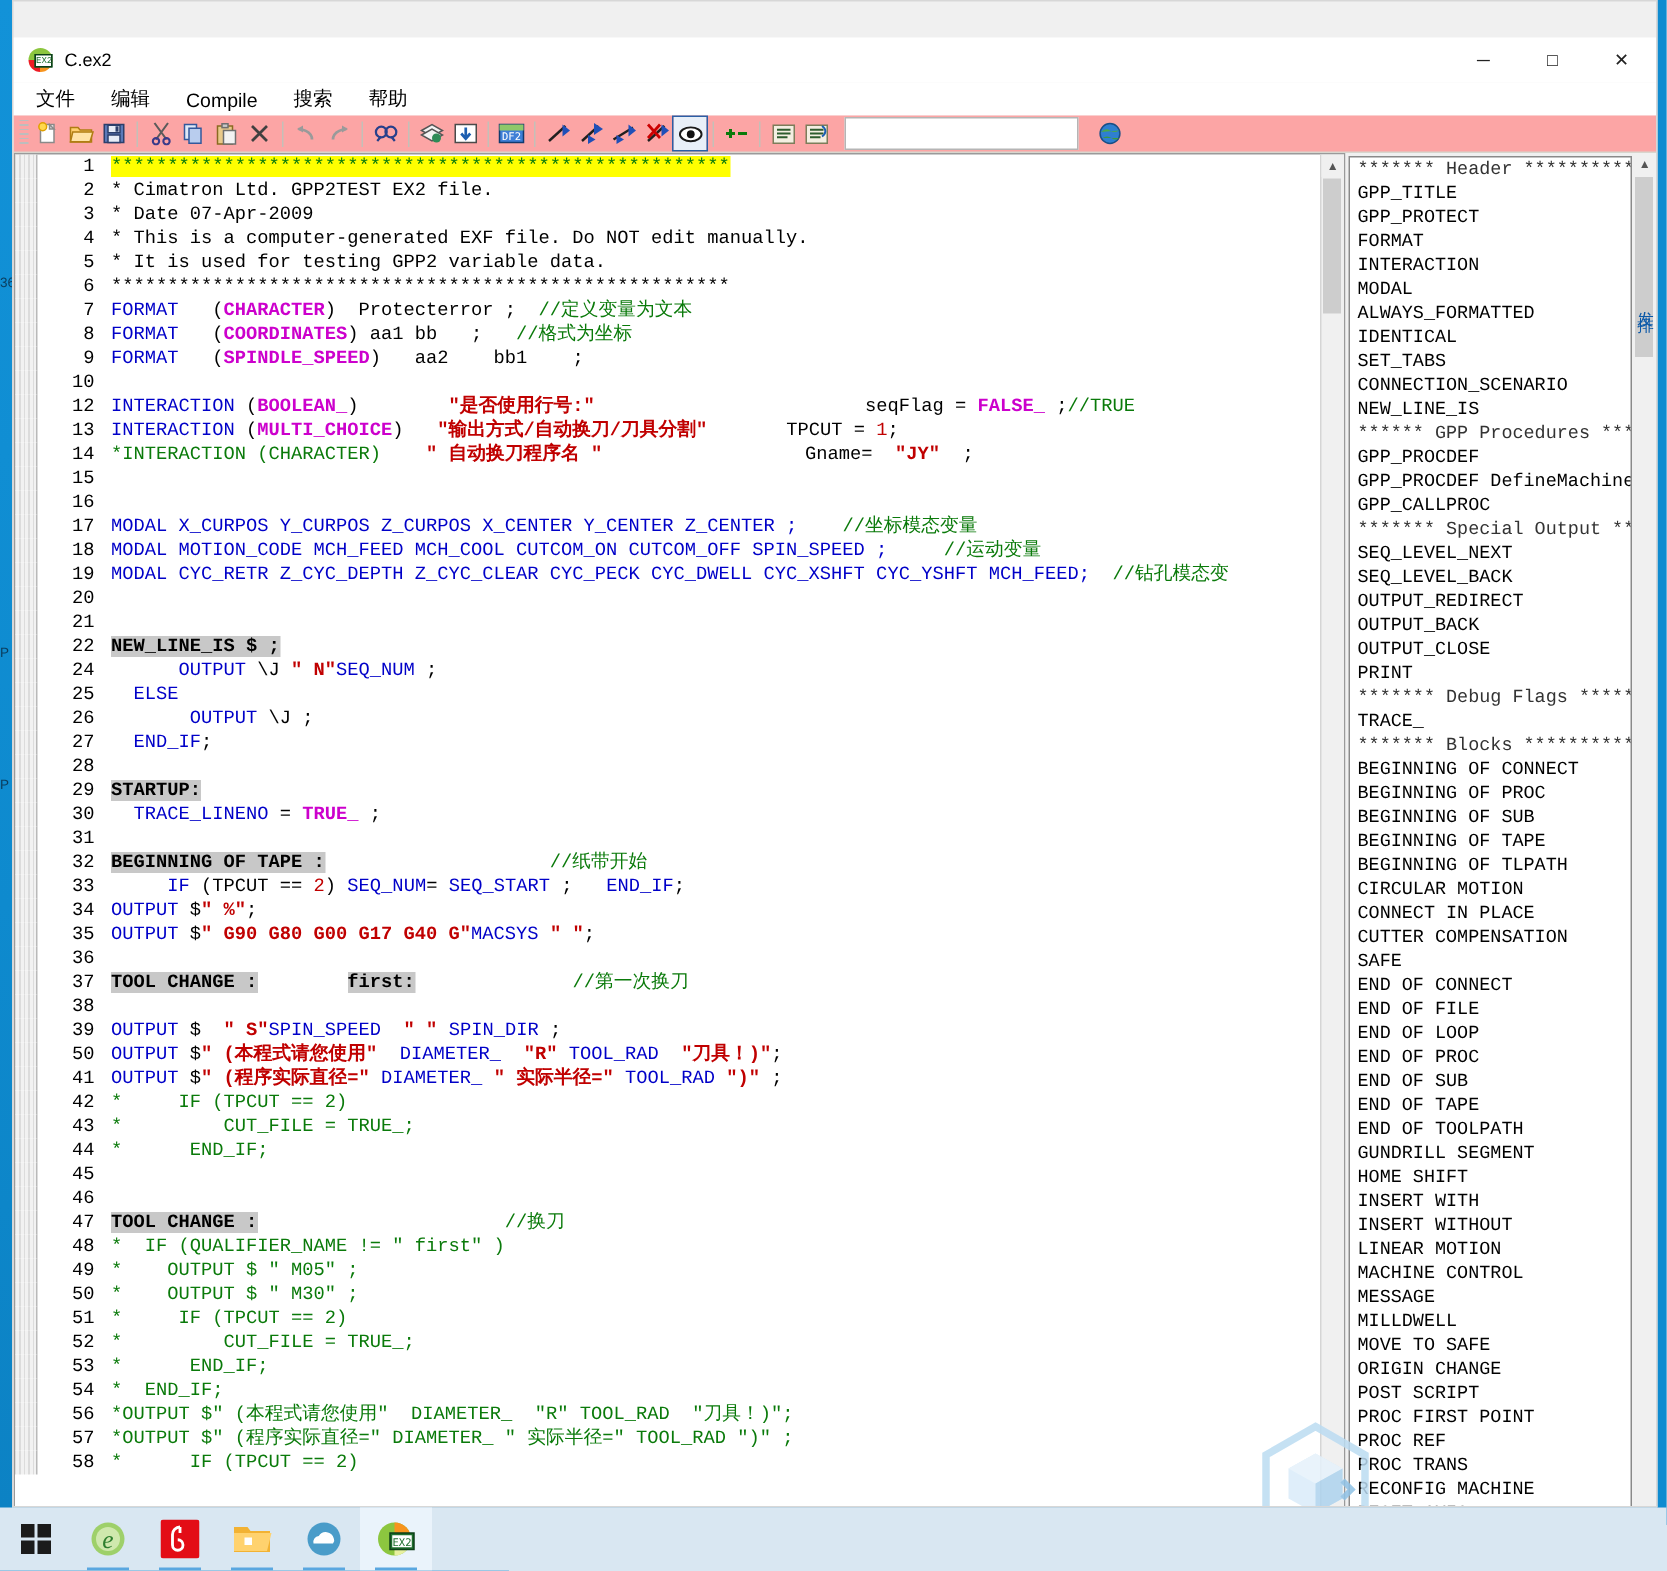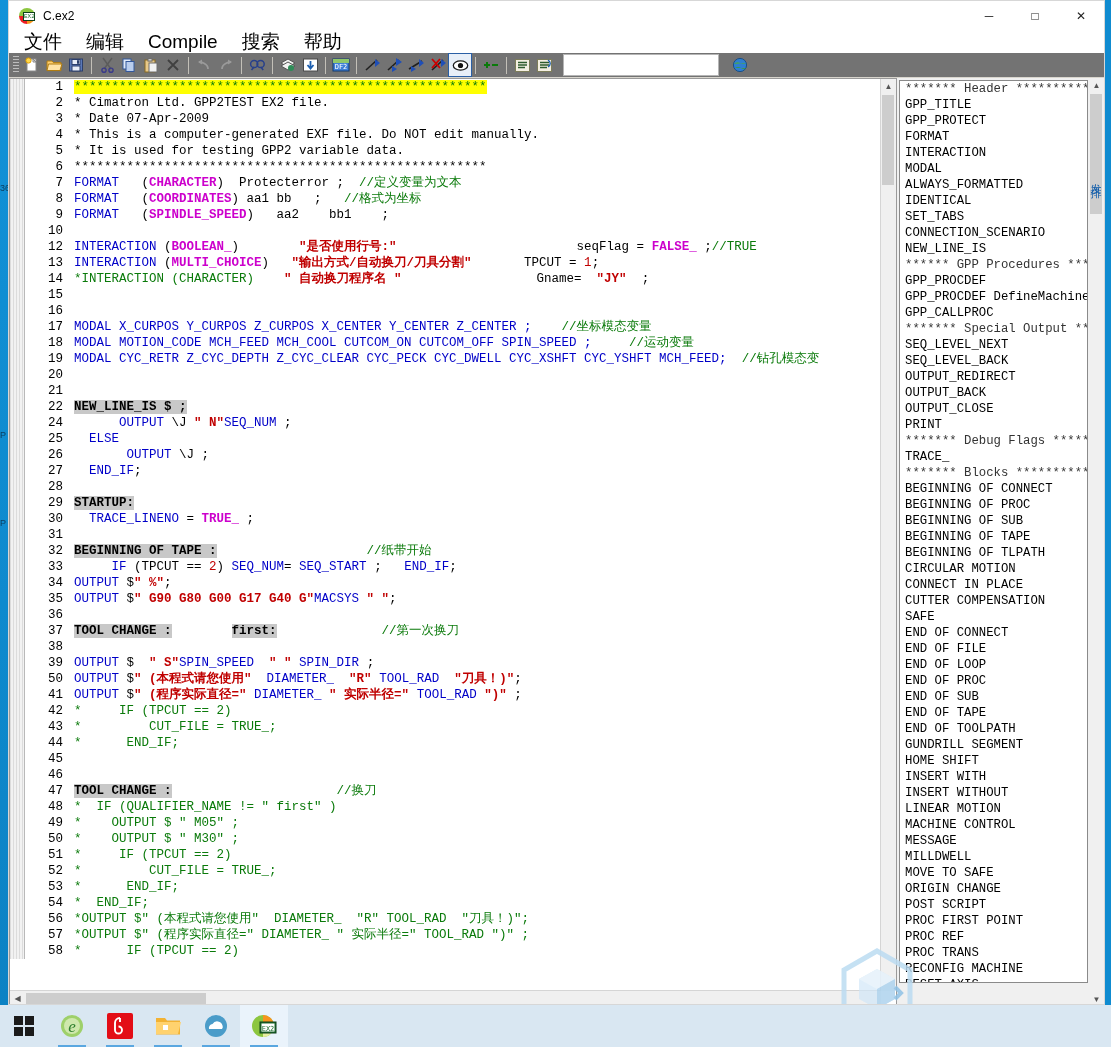--- a/index.html
+++ b/index.html
@@ -13,38 +13,38 @@
   #desktop-strip{position:absolute;left:0;top:0;width:14px;height:1005px;
      background:linear-gradient(180deg,#1292d8 0%,#0e8ace 60%,#0c82c4 100%);}
   #desktop-strip .ghost{position:absolute;left:0;font:9px "Liberation Sans",sans-serif;color:#0b3d5e;}
   #right-desktop{position:absolute;right:0;top:0;width:6px;height:1005px;background:#0f8bd0;}
 
   
   #app-window{position:absolute;left:8px;top:0;width:1097px;height:1005px;background:#f0f0f0;
      border:1px solid #d7d7d7;box-sizing:border-box;overflow:hidden;}
 
   
-  #titlebar{height:30px;background:#ffffff;display:flex;align-items:center;position:relative;}
+  #titlebar{height:30px;background:#ffffff;display:flex;align-items:center;position:relative;margin-top:24px;}
   #app-icon{width:17px;height:17px;margin-left:10px;margin-right:7px;position:relative;flex:none;}
   #app-icon .c1{position:absolute;left:0;top:0;width:16px;height:16px;border-radius:50%;
       background:conic-gradient(#8cc63f 0deg 90deg,#f7941e 90deg 180deg,#ed1c24 180deg 270deg,#8cc63f 270deg 360deg);}
   #app-icon .c2{position:absolute;left:4px;top:4px;width:12px;height:9px;background:#1f6f2f;border:1px solid #0c3f18;box-sizing:border-box;}
   #app-icon .c3{position:absolute;left:5px;top:5px;width:10px;height:7px;background:#fff;
       font:6px "Liberation Mono",monospace;color:#1f6f2f;text-align:center;line-height:7px;}
   #title-text{font-size:12px;color:#000;}
   #winbtns{position:absolute;right:0;top:0;display:flex;height:30px;}
   .winbtn{width:46px;height:30px;display:flex;align-items:center;justify-content:center;
      font-size:12px;color:#222;cursor:default;}
 
   
   #menubar{height:22px;background:#ffffff;display:flex;align-items:center;padding-left:12px;gap:18px;}
-  .menu-item{font-size:19px;color:#000;cursor:default;padding:1px 3px;}
-
-  
-  #toolbar{height:24px;background:#737373;border-bottom:1px solid #d8d5cd;display:flex;align-items:center;
+  .menu-item{font-size:13px;color:#000;cursor:default;padding:1px 3px;}
+
+  
+  #toolbar{height:24px;background:#fca5a5;border-bottom:1px solid #d8d5cd;display:flex;align-items:center;
      padding-left:2px;gap:0px;position:relative;}
   .tb-grip{width:6px;height:18px;margin:0 2px;
      background:repeating-linear-gradient(180deg,#bdbdbd 0 1px,transparent 1px 3px);}
   .tb-btn{width:22px;height:22px;display:flex;align-items:center;justify-content:center;position:relative;}
   .tb-sep{width:1px;height:17px;background:#c3c0b8;margin:0 4px;}
   .tb-btn.active{background:#e8eff8;outline:1px solid #2a5fa5;}
   #tb-field{width:150px;height:18px;background:#fff;border:1px solid #b5b5b5;margin-left:8px;}
   #tb-globe{margin-left:10px;}
 
   

